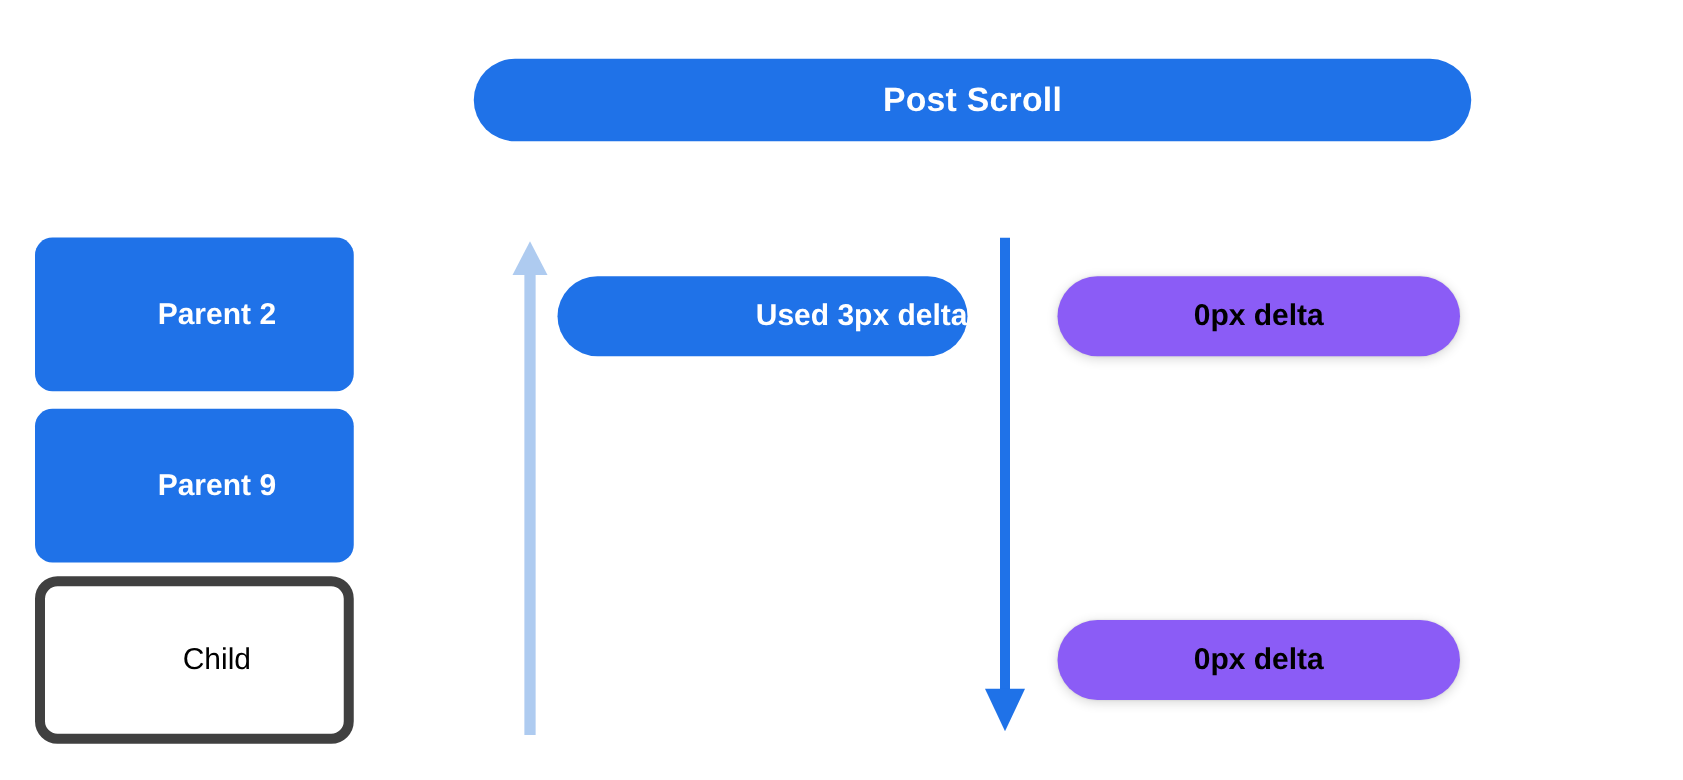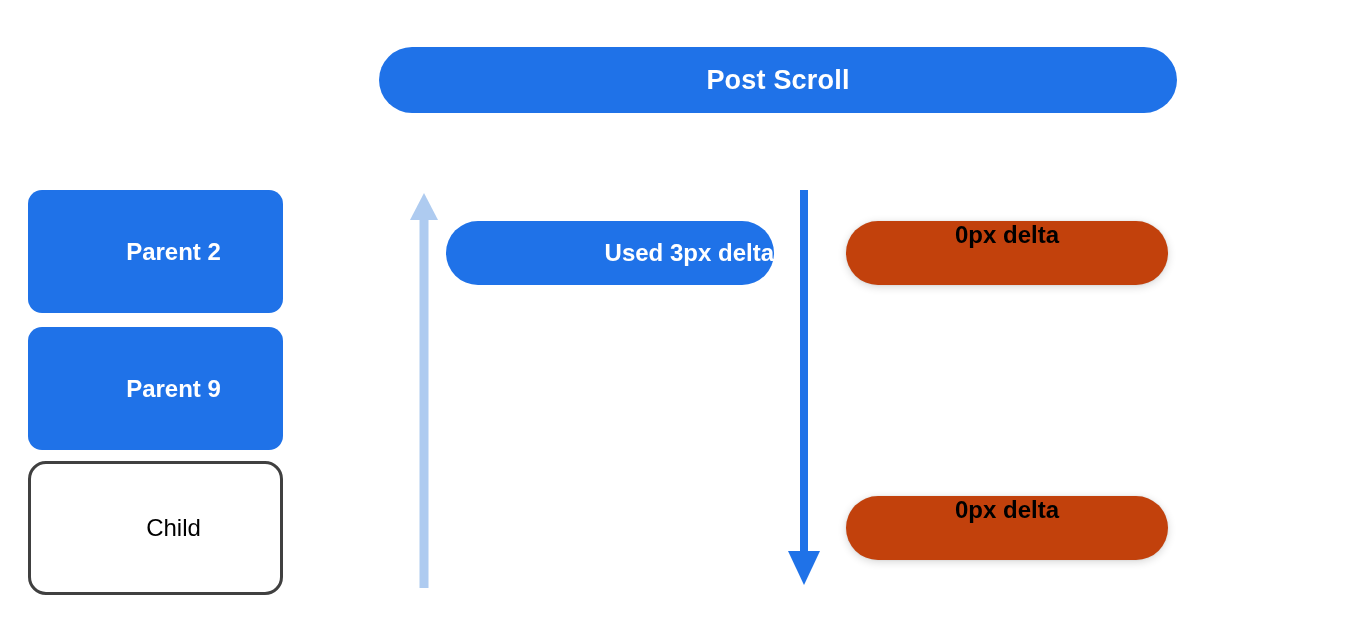--- a/index.html
+++ b/index.html
@@ -51,21 +51,21 @@
     padding-left: 36px;
   }
   .node-box.filled {
     background: #1f72e8;
     color: #ffffff;
     border-radius: 14px;
   }
   .node-box.outlined {
     background: #ffffff;
     color: #000000;
-    border: 3px solid #404040;
+    border: 8px solid #404040;
     border-radius: 18px;
     font-weight: normal;
   }
   #node-parent2 { top: 190px; height: 123px; }
   #node-parent1 { top: 327px; height: 123px; }
   #node-child   { top: 461px; height: 134px; }
 
   
   .arrow {
     position: absolute;
@@ -88,24 +88,24 @@
   }
   #pill-used-delta { top: 221px; }
   #pill-no-delta   { top: 359px; }
 
   
   .right-pill {
     position: absolute;
     left: 846px;
     width: 322px;
     height: 64px;
-    background: #c2410c;
+    background: #8b5cf6;
     border-radius: 32px;
     display: flex;
-    align-items: flex-start;
+    align-items: center;
     justify-content: center;
     color: #000000;
     font-size: 24px;
     font-weight: bold;
     box-shadow: 0 2px 9px rgba(0,0,0,0.16), 0 0 2px rgba(0,0,0,0.10);
   }
   #pill-delta-top    { top: 221px; }
   #pill-delta-bottom { top: 496px; }
 </style>
 </head>

